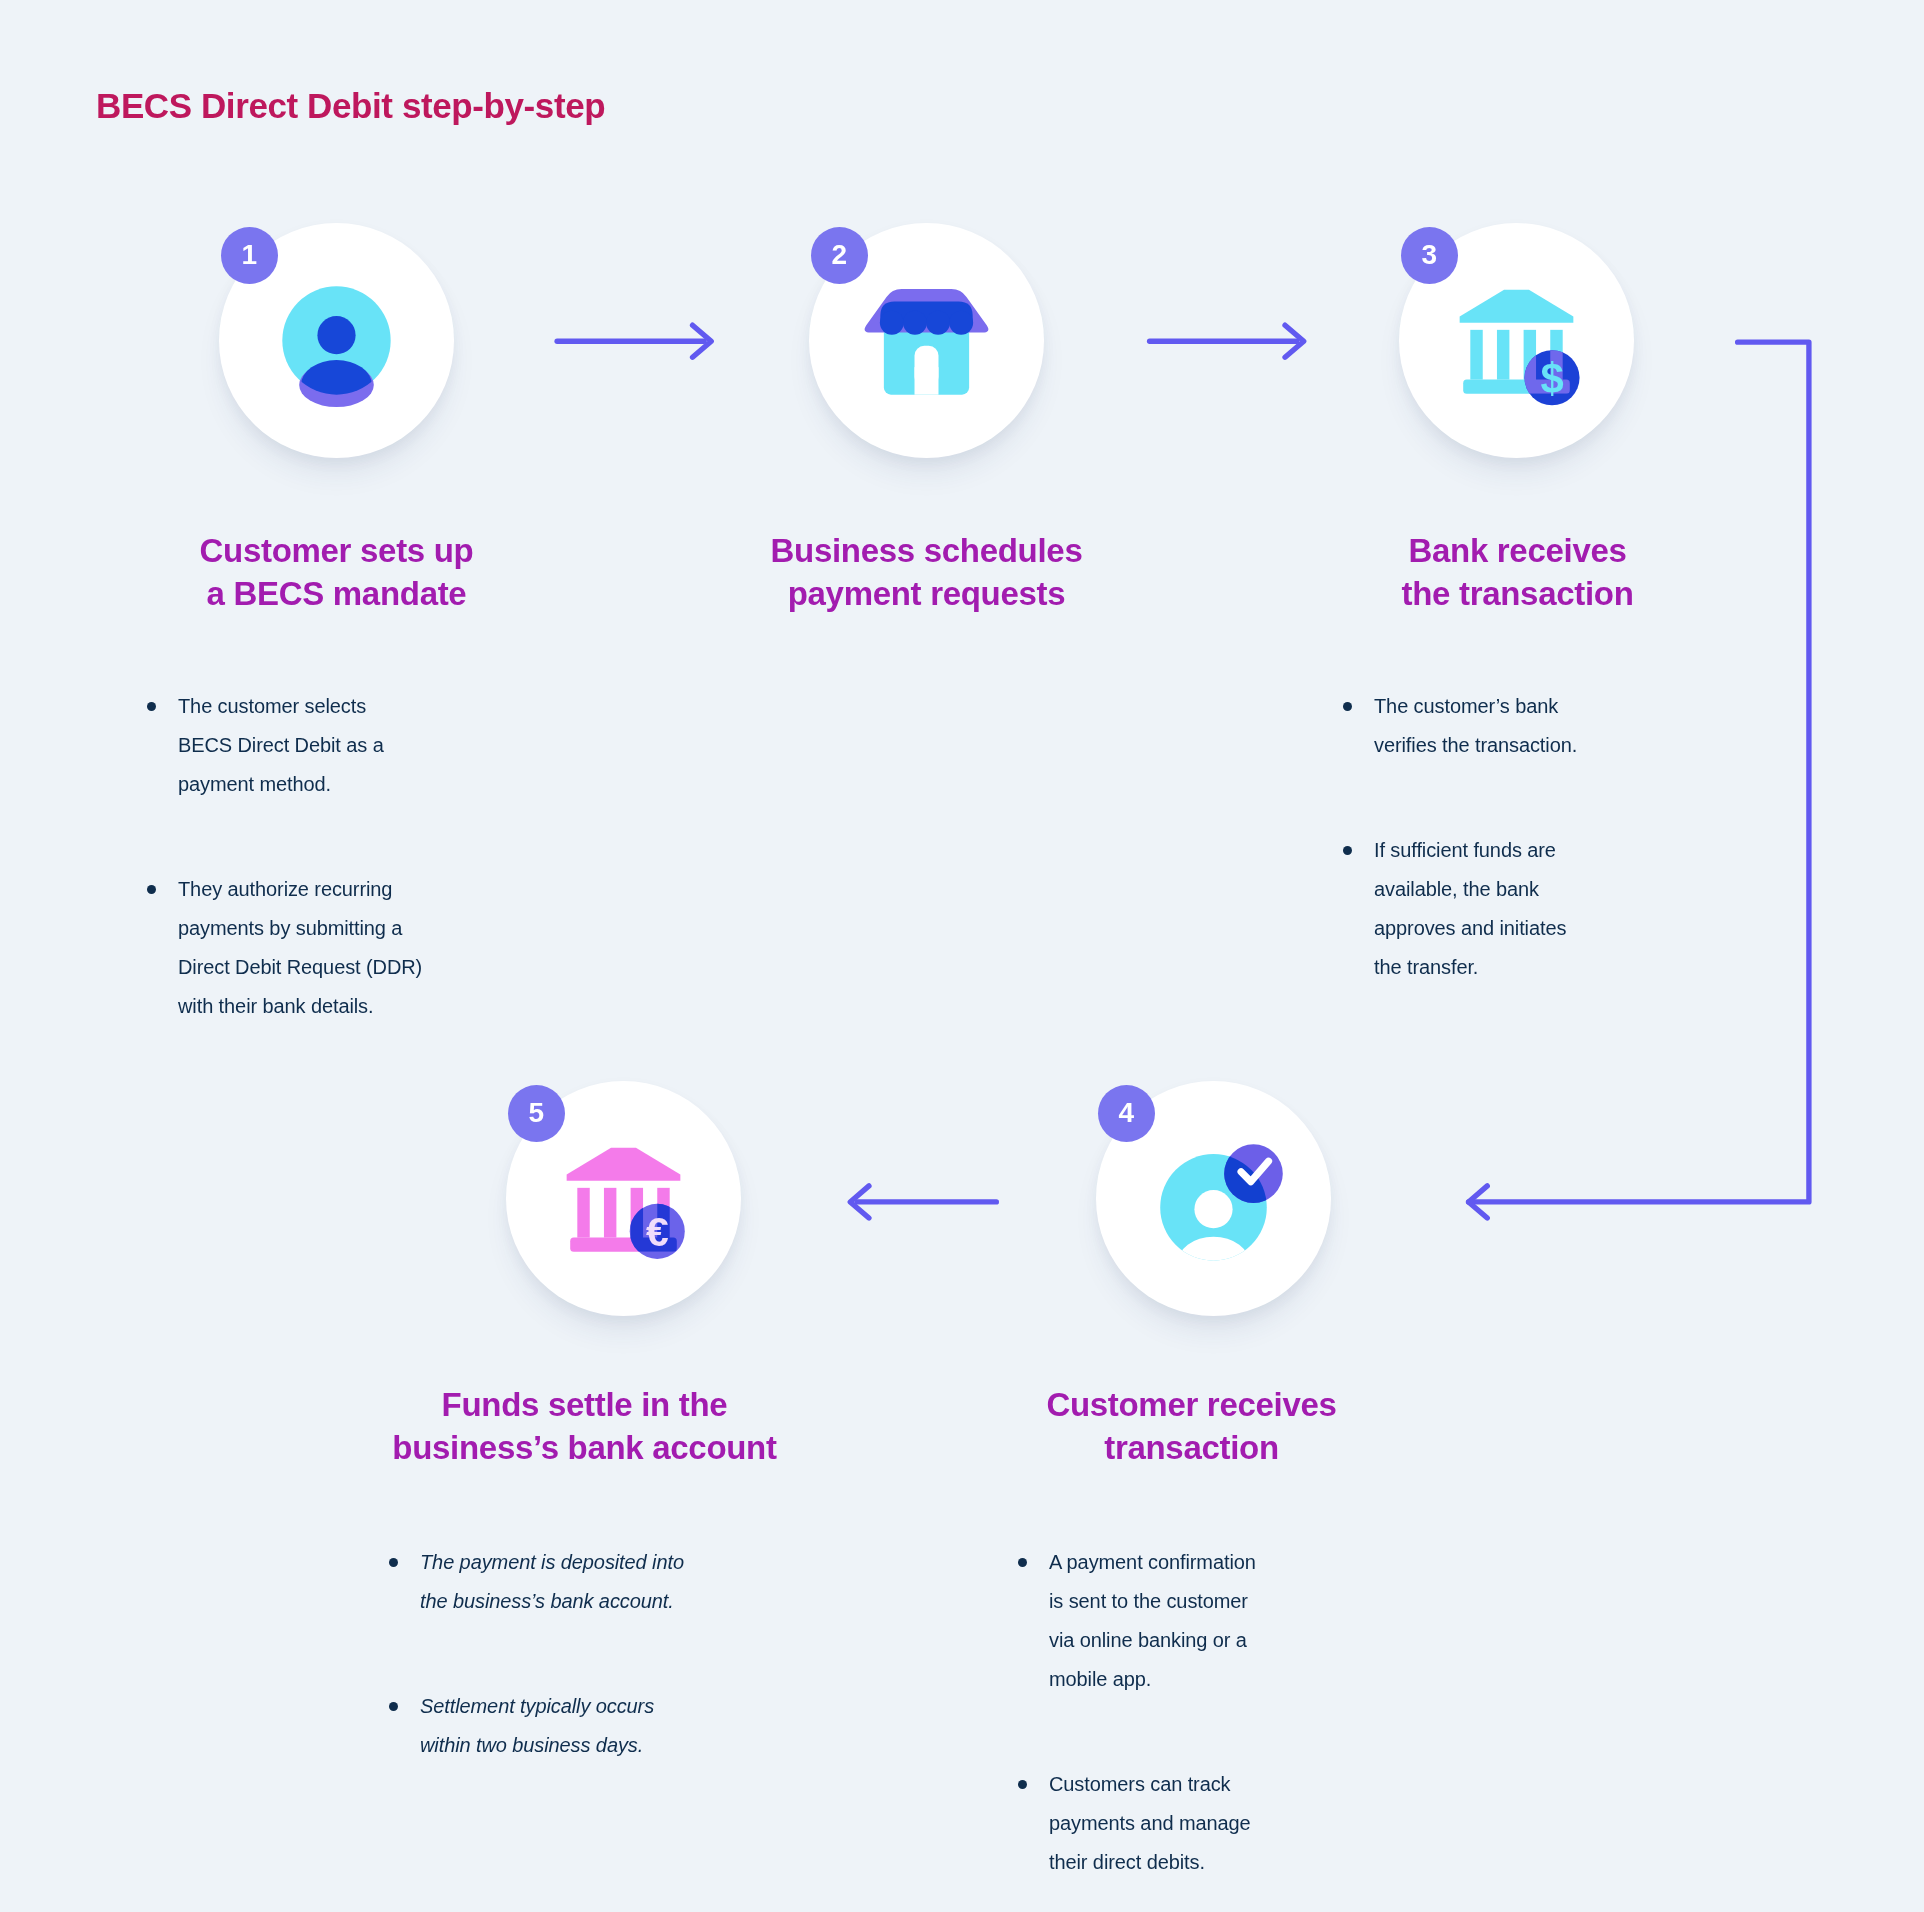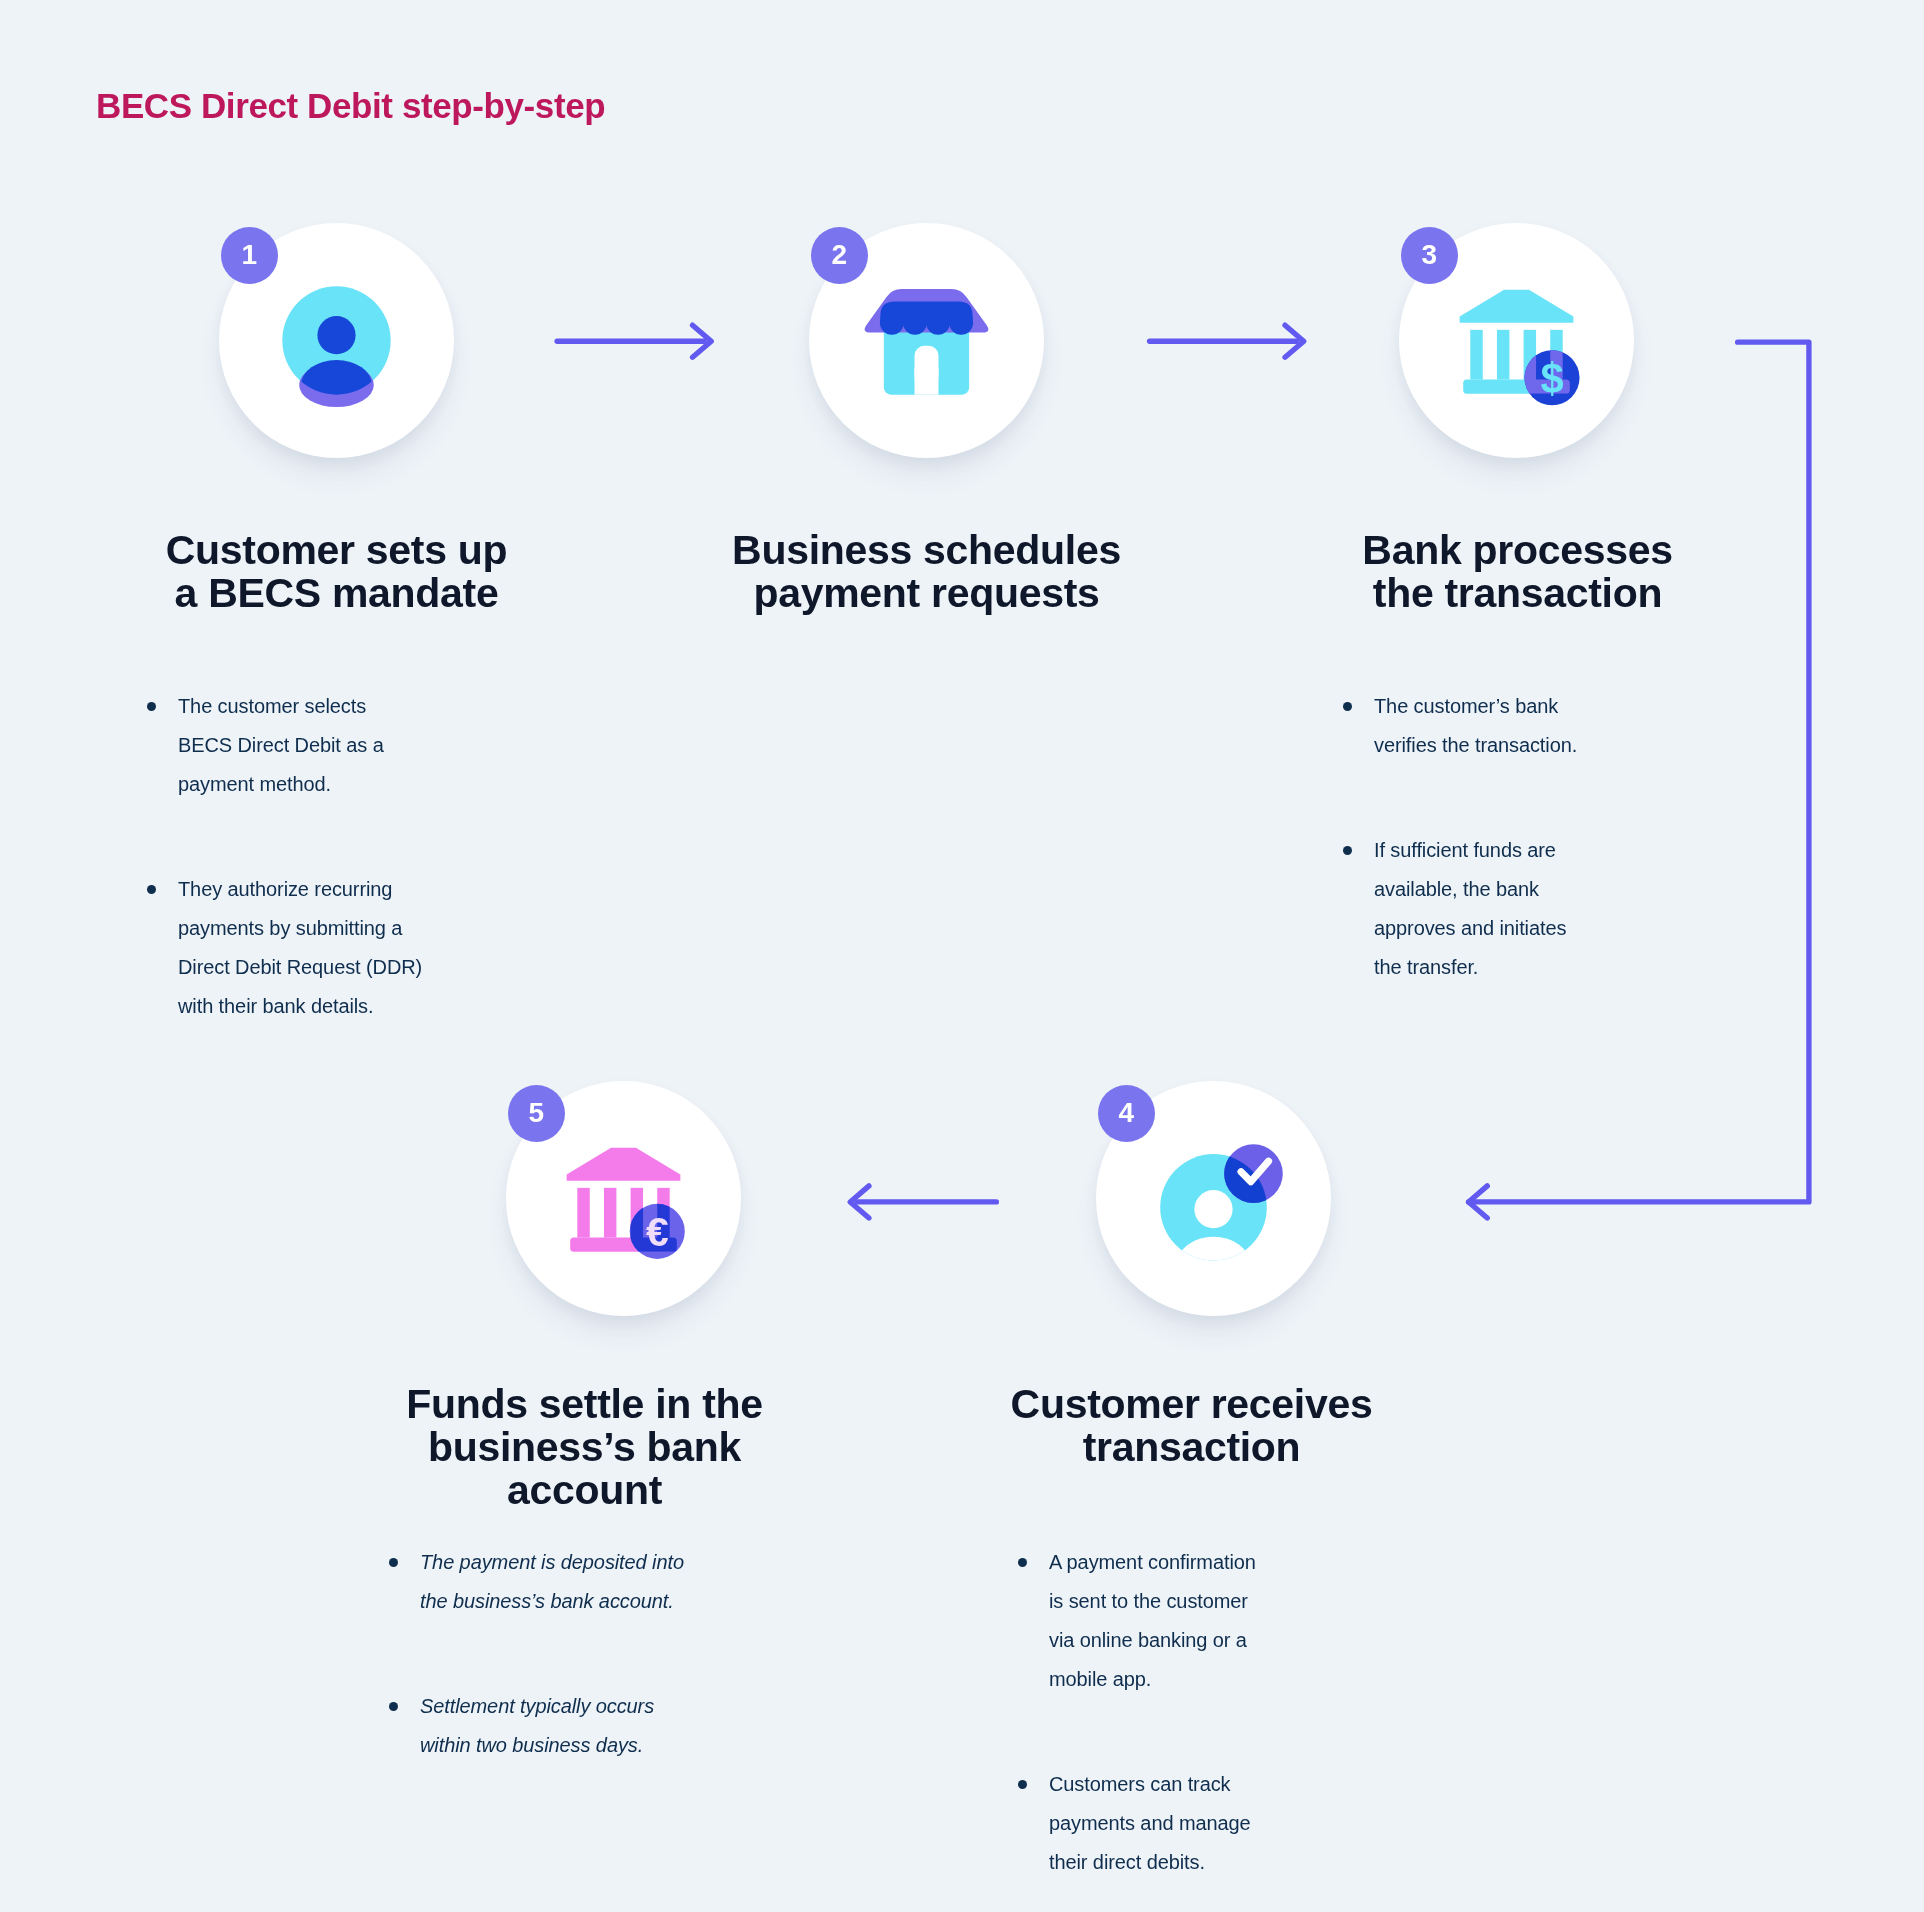--- a/index.html
+++ b/index.html
@@ -15,22 +15,22 @@
     position:absolute;width:235px;height:235px;border-radius:50%;background:#ffffff;
     box-shadow:0 19.6px 30px -7.1px rgba(40,62,105,0.10),0 5.3px 12.5px rgba(40,62,105,0.05);
   }
   .num-badge{
     position:absolute;left:1.8px;top:3.6px;width:57px;height:57px;border-radius:50%;
     background:#7a75ef;color:#ffffff;font-size:28px;font-weight:700;
     display:flex;align-items:center;justify-content:center;
   }
   .icon{position:absolute;left:42px;top:42px;width:151px;height:151px;}
   .step-heading{
-    position:absolute;width:463px;text-align:center;font-size:41px;font-weight:700;
-    line-height:43px;white-space:pre-line;letter-spacing:-0.3px;color:#0f172a;
+    position:absolute;width:463px;text-align:center;font-size:33px;font-weight:700;
+    line-height:43px;white-space:pre-line;letter-spacing:-0.3px;color:#a21caf;
   }
   .bullets{
     position:absolute;list-style:none;margin:0;padding:0;
     font-size:20px;line-height:39px;letter-spacing:-0.1px;white-space:pre-line;
   }
   .bullets li{position:relative;padding-left:33px;margin-bottom:27px;}
   .bullets li::before{
     content:"";position:absolute;left:1.8px;top:15px;width:9px;height:9px;
     border-radius:50%;background:#0f2d4d;
   }
@@ -183,21 +183,21 @@
         <text x="38" y="37" dy="0.36em" text-anchor="middle" font-size="46" font-weight="700" font-family="Liberation Sans, sans-serif" fill="#f0ddfb">€</text>
       </g>
     </svg>
     <div class="num-badge">5</div>
   </div>
 
   <div class="step-heading" id="h1c">Customer sets up
 a BECS mandate</div>
   <div class="step-heading" id="h2c">Business schedules
 payment requests</div>
-  <div class="step-heading" id="h3c">Bank processes
+  <div class="step-heading" id="h3c">Bank receives
 the transaction</div>
   <div class="step-heading" id="h4c">Customer receives
 transaction</div>
   <div class="step-heading" id="h5c">Funds settle in the
 business’s bank account</div>
 
   <ul class="bullets" id="b1c">
     <li>The customer selects
 BECS Direct Debit as a
 payment method.</li>

